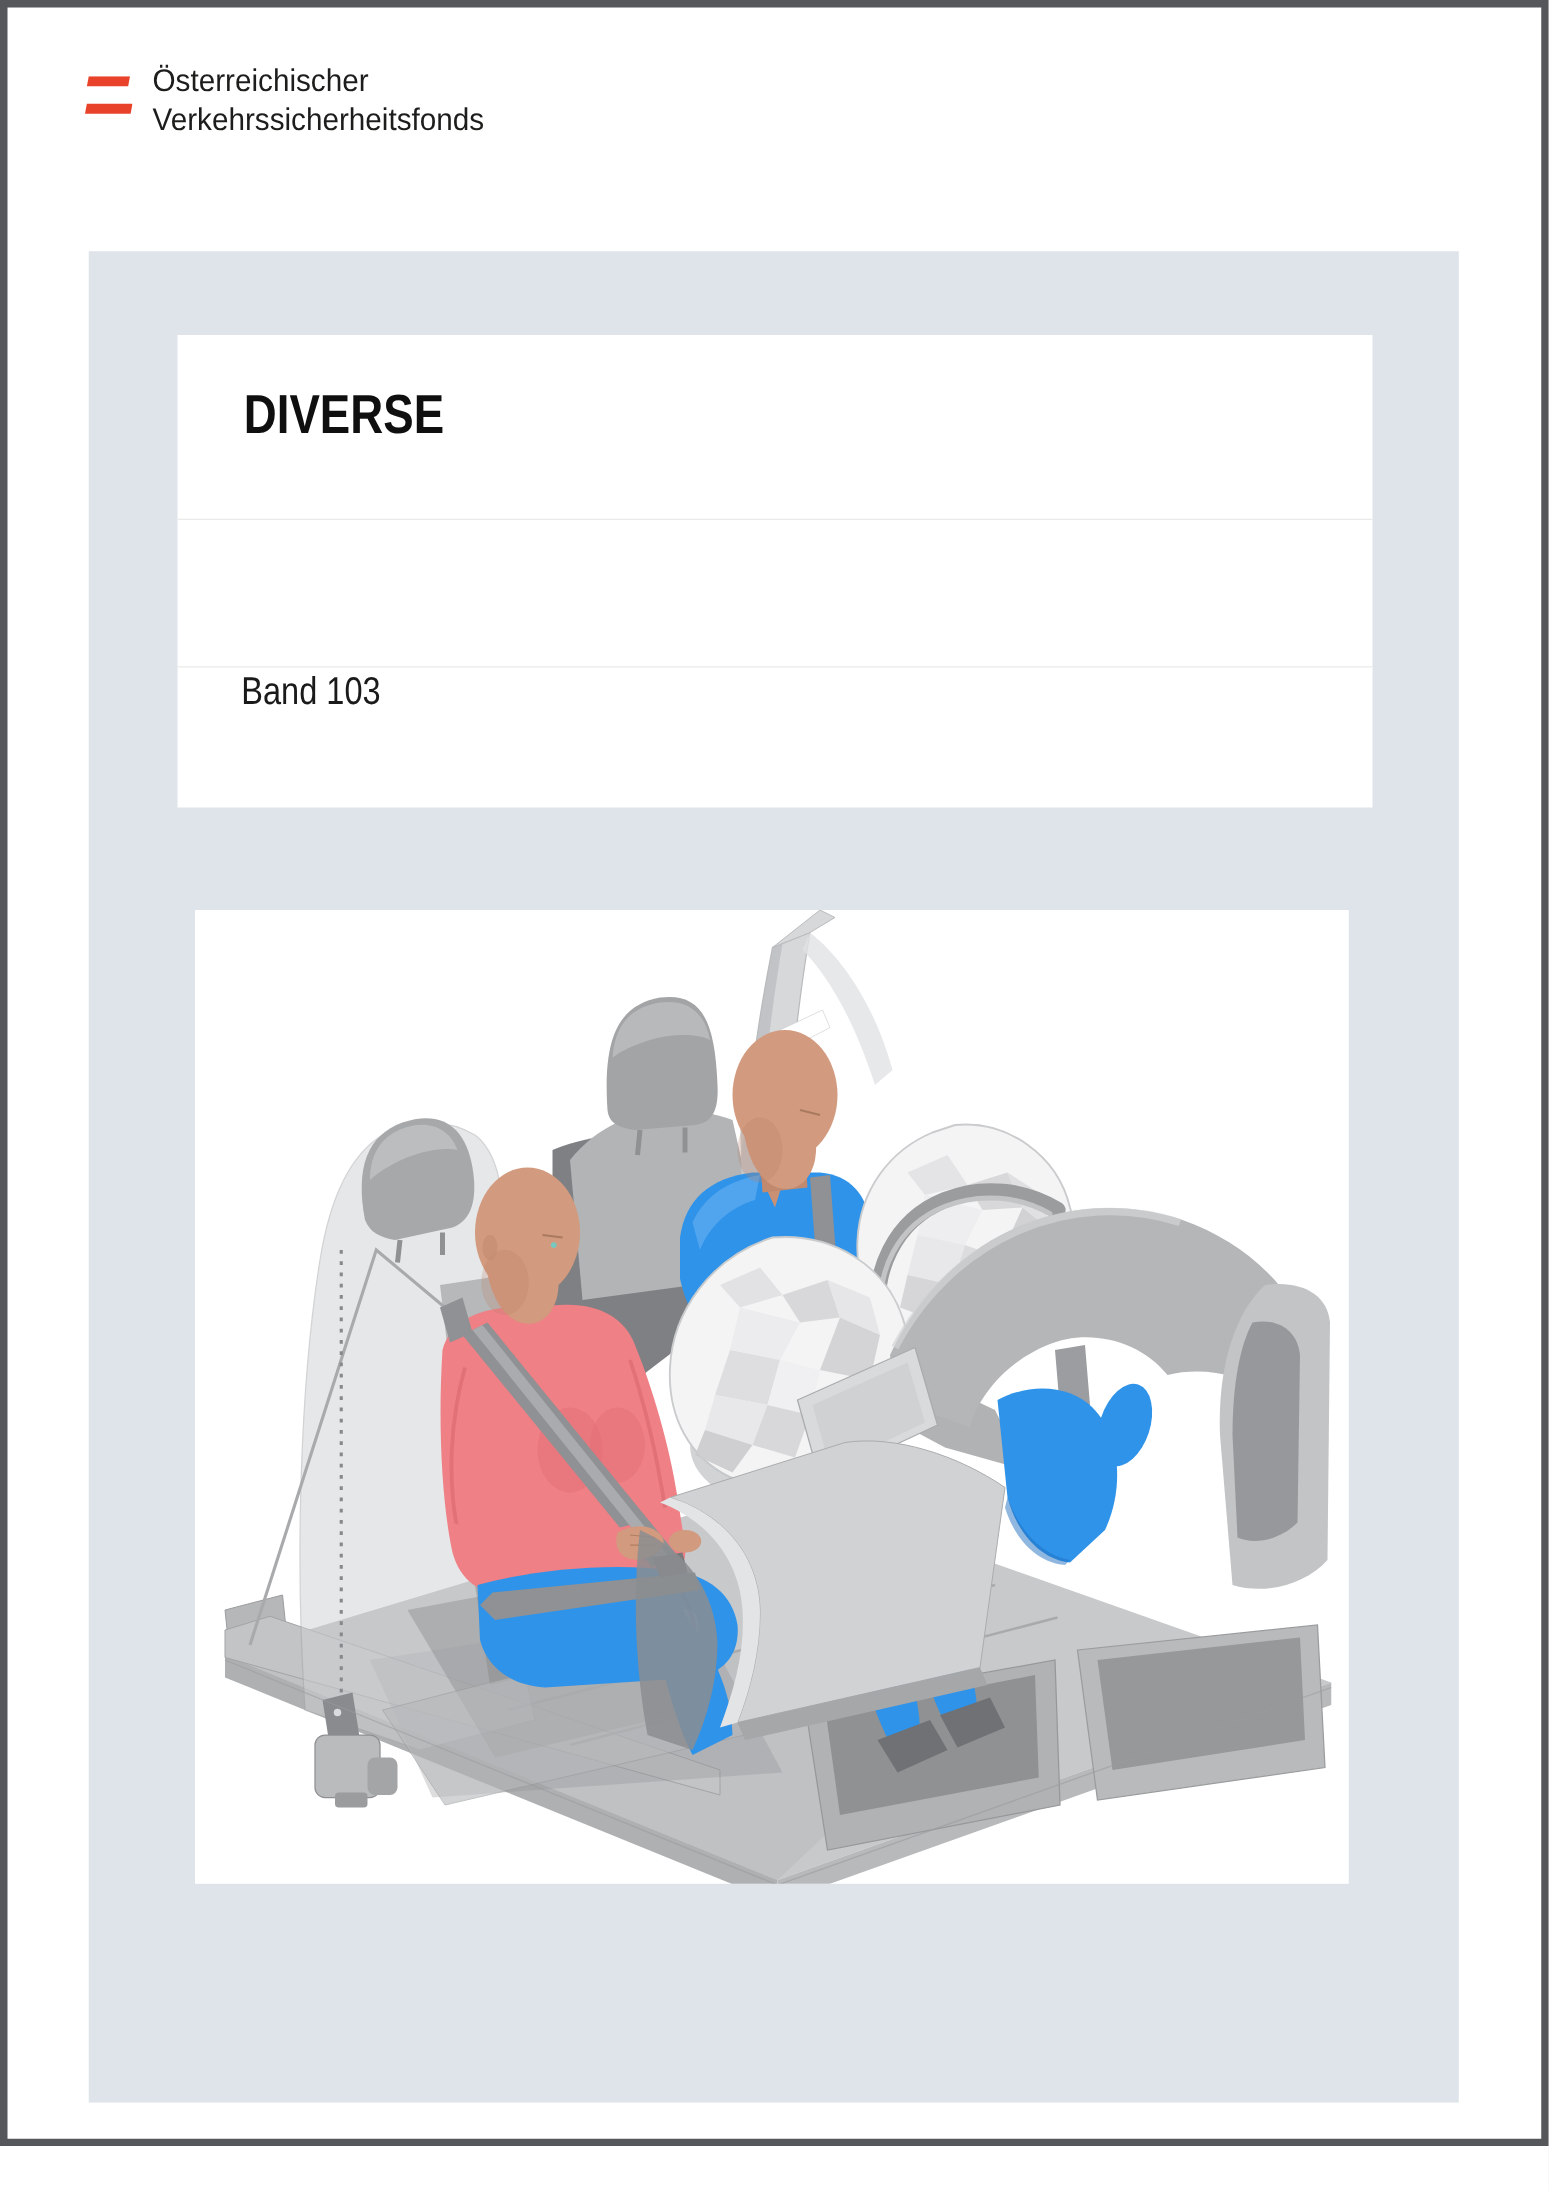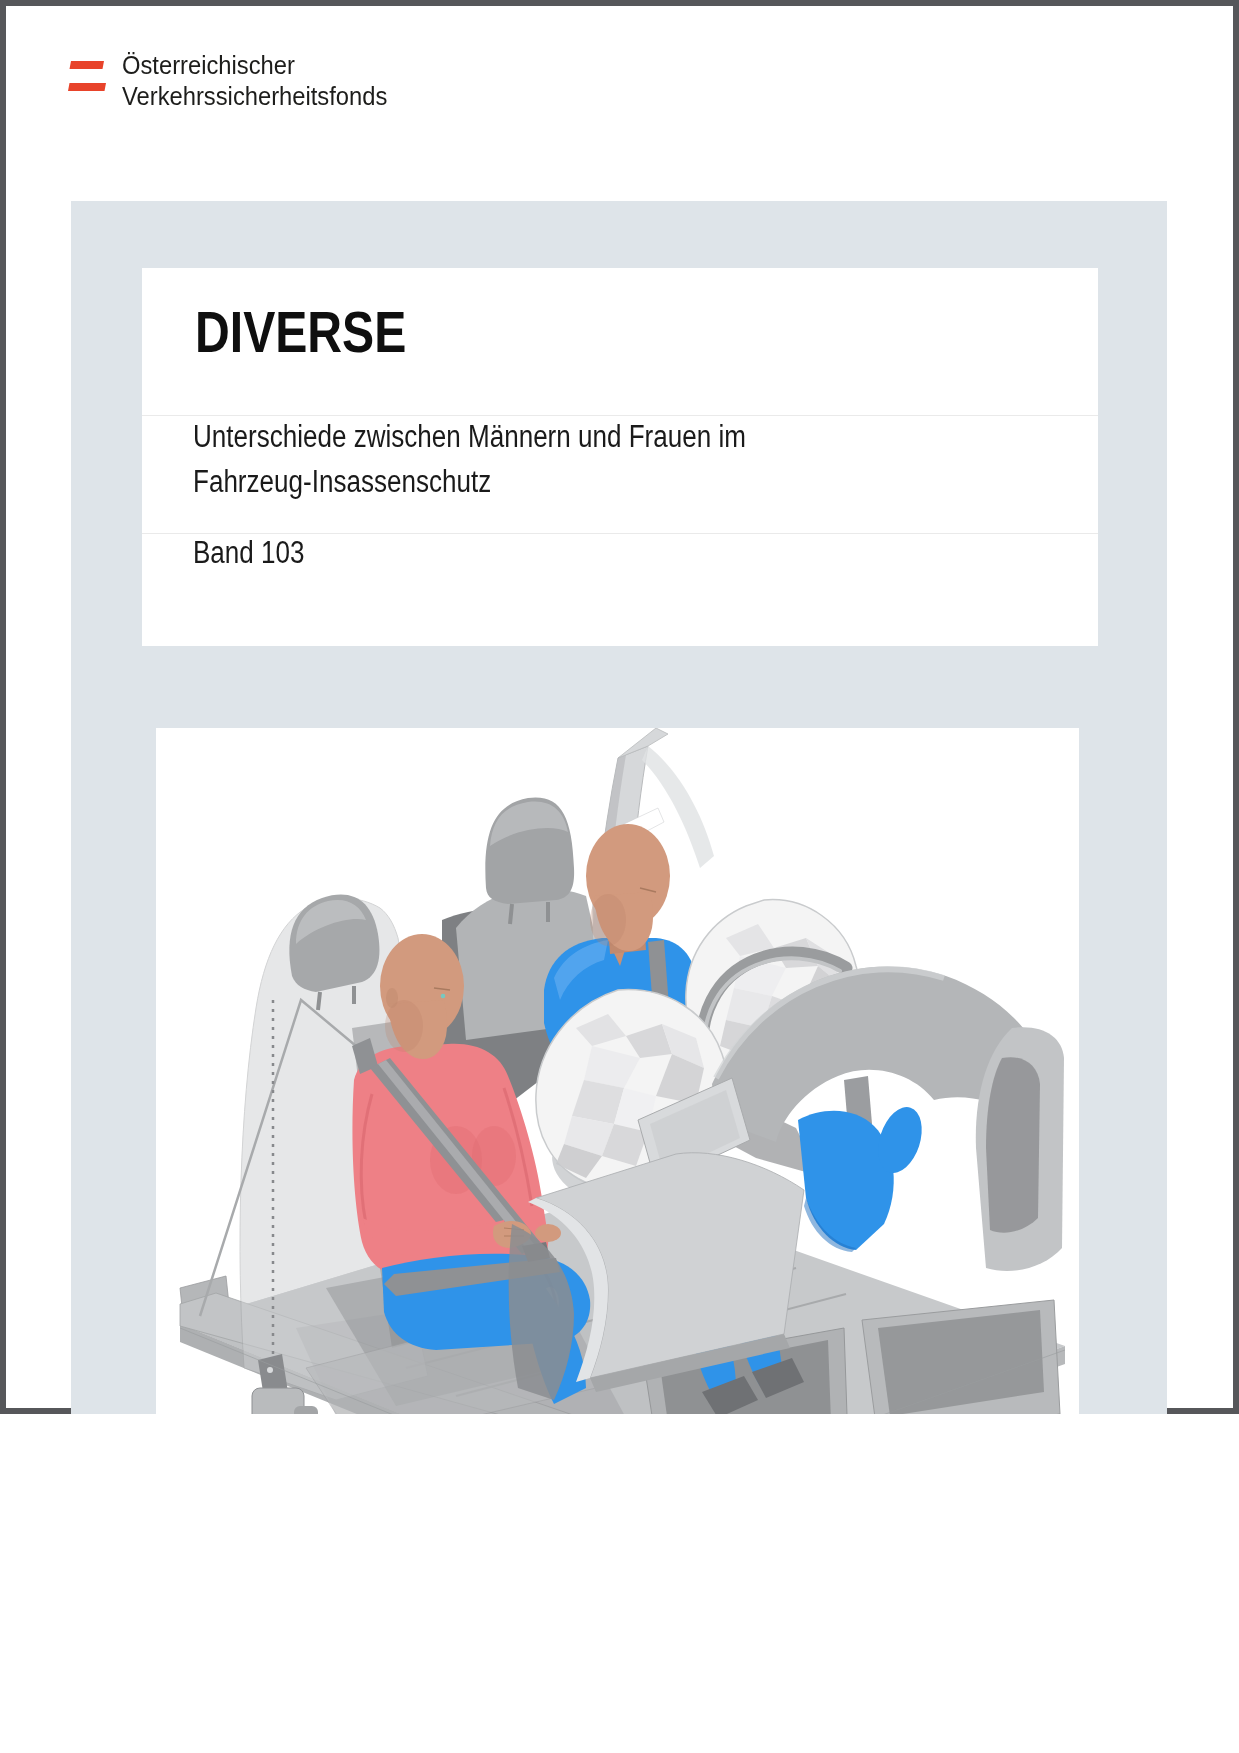--- a/index.html
+++ b/index.html
@@ -1,29 +1,29 @@
 <!DOCTYPE html>
 <html><head>
 <meta charset="utf-8">
 <style>
   html,body{margin:0;padding:0;background:#ffffff;}
   .page{
-    position:relative;width:1239px;height:1414px;background:#ffffff;
+    position:relative;width:1239px;height:1717px;background:#ffffff;
     box-shadow:inset 0 0 0 6px #56575a;
     font-family:"Liberation Sans", sans-serif;overflow:hidden;
   }
   
   .flag-icon{position:absolute;left:68px;top:61px;width:38px;height:31px;}
   .logo-text{position:absolute;left:122px;top:50px;font-size:25px;line-height:31px;color:#1d1d1b;}
   .narrow95{display:inline-block;transform:scaleX(0.95);transform-origin:0 0;white-space:nowrap;}
   
   .panel{position:absolute;left:71px;top:201px;width:1096px;height:1481px;background:#dee4e9;}
   .title-box{position:absolute;left:71px;top:67px;width:956px;height:378px;background:#ffffff;}
   .title-box h1{
-    position:absolute;left:53px;top:34px;margin:0;font-size:58px;line-height:60px;
+    position:absolute;left:53px;top:34px;margin:0;font-size:44px;line-height:60px;
     font-weight:700;color:#0f0f0f;letter-spacing:0;
   }
   .narrow83{display:inline-block;transform:scaleX(0.83);transform-origin:0 0;white-space:nowrap;}
   .narrow84{display:inline-block;transform:scaleX(0.84);transform-origin:0 0;white-space:nowrap;}
   .rule{position:absolute;left:0;width:956px;height:1px;background:#eaeaea;}
   .rule-1{top:147px}
   .rule-2{top:265px}
   .subtitle{position:absolute;left:51px;top:146px;margin:0;font-size:31px;line-height:45px;font-weight:400;color:#1a1a1a;}
   .volume{position:absolute;left:51px;top:262px;margin:0;font-size:31px;line-height:45px;font-weight:400;color:#1a1a1a;text-align:right;}
   
@@ -42,24 +42,20 @@
   <div class="logo-text">
     <div><span class="narrow95">Österreichischer</span></div>
     <div><span class="narrow95">Verkehrssicherheitsfonds</span></div>
   </div>
 
   <section class="panel">
 
     <div class="title-box">
       <h1><span class="narrow83">DIVERSE</span></h1>
       <div class="rule rule-1"></div>
-      <p class="subtitle">
-        <span class="narrow84">Unterschiede zwischen Männern und Frauen im</span><br>
-        <span class="narrow84">Fahrzeug-Insassenschutz</span>
-      </p>
       <div class="rule rule-2"></div>
       <p class="volume"><span class="narrow84">Band 103</span></p>
     </div>
 
     <figure class="image-box">
       <svg class="scene" viewBox="0 0 923 779" aria-hidden="true">
 
         <g>
           <polygon points="24,596 468,462 909,618 466,776" fill="#c7c9cb"></polygon>
           <polygon points="24,596 250,528 600,650 466,776" fill="#bfc1c3"></polygon>

